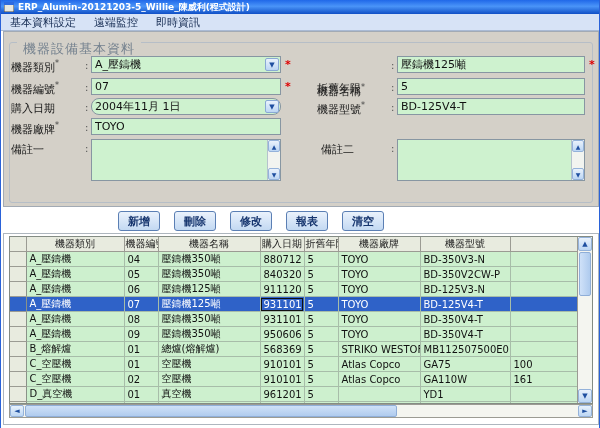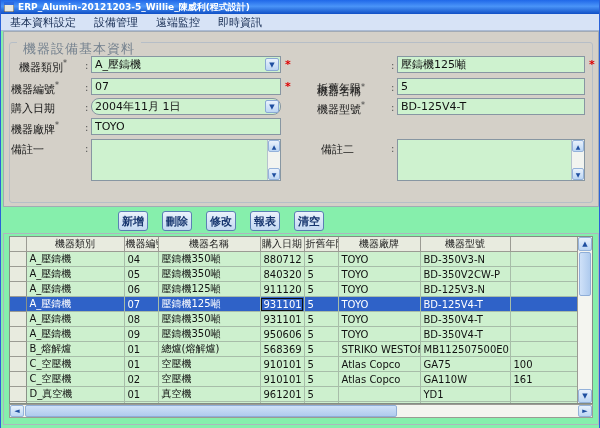--- a/index.html
+++ b/index.html
@@ -1,17 +1,17 @@
 <!DOCTYPE html>
 <html><head>
 <meta charset="utf-8">
 <style>
   * { margin:0; padding:0; box-sizing:border-box; }
   body { font-family:"DejaVu Sans","Liberation Sans",sans-serif; background:#808080; }
-  .window { position:relative; width:600px; height:428px; background:#86efac; overflow:hidden;
+  .window { position:relative; width:600px; height:428px; background:#ffffff; overflow:hidden;
             border-left:1px solid #2A62D8; border-right:1px solid #2A62D8; font-family:"DejaVu Sans","Liberation Sans",sans-serif; }
 
   
   .titlebar { position:absolute; top:0; left:0; width:600px; height:14px;
               background:linear-gradient(180deg,#2068E8 0%,#4A94F8 45%,#0F4FC6 100%);
               color:#FFFFFF; font-size:9px; font-weight:bold; display:flex; align-items:center;
               padding-left:3px; gap:4px; white-space:nowrap; }
   .appicon { width:10px; height:10px; flex:0 0 auto; }
 
   
@@ -40,21 +40,21 @@
   .req { position:absolute; color:#E00000; font-size:11px; font-weight:bold; }
 
   .memo { position:absolute; width:190px; height:42px; background:#CEF2CF; border:1px solid #8796A2; }
   .memo .vsb { position:absolute; top:0; right:0; bottom:0; width:13px; background:#F2F4F0;
                border-left:1px solid #B5C2CD; display:flex; flex-direction:column; justify-content:space-between; }
   .sb-btn { height:12px; background:linear-gradient(180deg,#E9F2FC,#BCD6F4); border:1px solid #94B2DA;
             border-radius:2px; color:#1E4FA0; font-size:6px; line-height:11px; text-align:center; }
 
   
   .btnrow { position:absolute; top:211px; left:117px; display:flex; gap:14px; }
-  .btn { width:30px; height:20px; font-size:11px; font-weight:bold; color:#16356E; font-family:inherit;
+  .btn { width:42px; height:20px; font-size:11px; font-weight:bold; color:#16356E; font-family:inherit;
          background:linear-gradient(180deg,#EAF2FC,#C3D9F2); border:1px solid #5B7FB4; border-radius:3px;
          line-height:17px; text-align:center; }
 
   
   .lower-panel { position:absolute; top:233px; left:2px; width:596px; height:192px; border:1px solid #AEB6BE; }
   .grid-wrap { position:absolute; top:236px; left:8px; width:584px; height:168px; background:#CDF0CE;
                border:1px solid #848C84; overflow:hidden; }
   table.grid { border-collapse:collapse; table-layout:fixed; width:568px; }
   .grid th { height:14px; background:#E8EBDF; border-right:1px solid #9B9B93; border-bottom:1px solid #9B9B93;
              font-weight:normal; font-size:10px; color:#222; overflow:hidden; white-space:nowrap; padding:0 1px; }
@@ -86,30 +86,29 @@
   <div class="titlebar">
     <svg class="appicon" viewBox="0 0 10 10">
       <rect x="0" y="0" width="10" height="10" fill="#E8E8E0" stroke="#404040" stroke-width="1"></rect>
       <rect x="0" y="0" width="10" height="3" fill="#2D6AE0"></rect>
     </svg>
     <span>ERP_Alumin-20121203-5_Willie_陳威利(程式設計)</span>
   </div>
 
   <div class="menubar">
     <span class="menu-item">基本資料設定</span>
-    <span class="menu-item">設備管理</span>
     <span class="menu-item">遠端監控</span>
     <span class="menu-item">即時資訊</span>
   </div>
 
   <div class="form-panel"></div>
   <div class="groupbox"></div>
   <div class="group-title">機器設備基本資料</div>
 
-  <span class="lbl" style="left:18px;top:59px;"><span>機器類別</span><sup>*</sup></span>
+  <span class="lbl" style="left:10px;top:59px;"><span>機器類別</span><sup>*</sup></span>
   <span class="colon" style="left:84px;top:60px;">:</span>
   <div class="combo" style="left:90px;top:56px;width:190px;">
     <span>A_壓鑄機</span>
     <span class="arrow">▼</span>
   </div>
   <span class="req" style="left:284px;top:58px;">*</span>
 
   <span class="lbl" style="left:10px;top:81px;"><span>機器編號</span><sup>*</sup></span>
   <span class="colon" style="left:84px;top:82px;">:</span>
   <input class="fld" style="left: 90px; top: 78px; width: 190px;" value="07">

